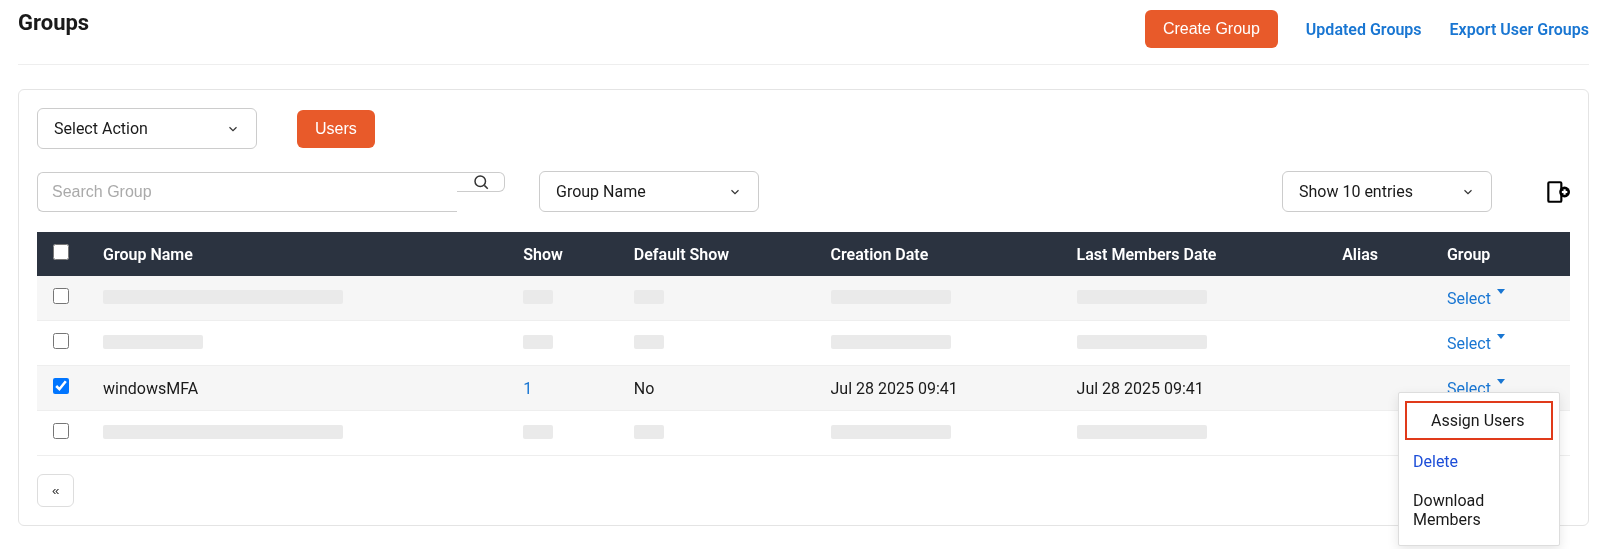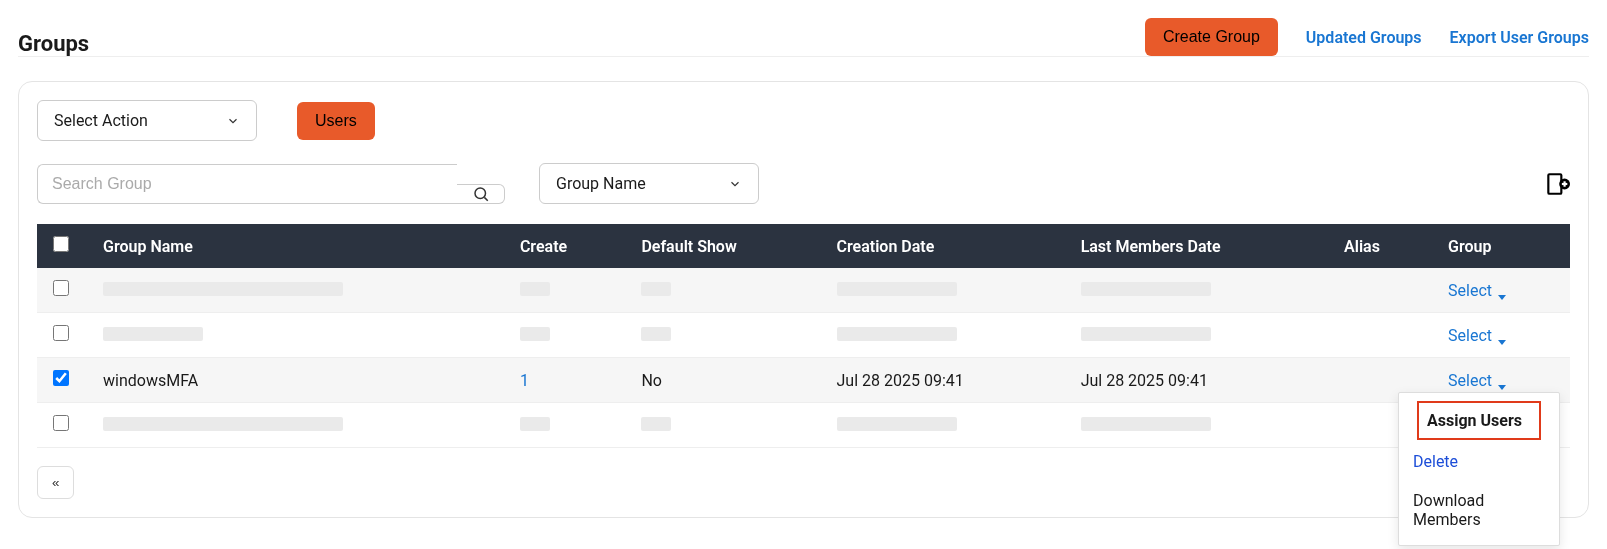--- a/index.html
+++ b/index.html
@@ -5,55 +5,55 @@
   * { box-sizing: border-box; margin: 0; padding: 0; }
   body {
     font-family: -apple-system, BlinkMacSystemFont, "Segoe UI", Roboto, sans-serif;
     background: #fff;
     color: #1a1a1a;
     font-size: 16px;
     padding: 10px 18px;
   }
   .header-row {
     display: flex;
-    align-items: flex-end;
+    align-items: flex-start;
     justify-content: space-between;
+    padding-bottom: 16px;
     border-bottom: 1px solid #eee;
-    margin-top: 8px;
   }
   .page-title {
     font-size: 22px;
     font-weight: 700;
   }
   .header-actions {
     display: flex;
     align-items: center;
     gap: 28px;
   }
   .btn {
     border: none;
     border-radius: 6px;
     padding: 10px 18px;
     font-size: 16px;
     font-weight: 500;
     cursor: pointer;
   }
   .btn-primary {
     background: #e85a2a;
-    color: #000000;
+    color: #ffffff;
   }
   .link {
     color: #1976d2;
     font-weight: 600;
     text-decoration: none;
     cursor: pointer;
   }
   .card {
     border: 1px solid #e4e4e4;
-    border-radius: 14px;
+    border-radius: 6px;
     margin-top: 24px;
     padding: 18px;
     position: relative;
   }
   .toolbar-row {
     display: flex;
     align-items: center;
     gap: 40px;
   }
   .dropdown {
@@ -72,21 +72,21 @@
     fill: none; stroke: #333; stroke-width: 2;
   }
   .filter-row {
     display: flex;
     align-items: center;
     gap: 34px;
     margin-top: 22px;
   }
   .search-wrap {
     display: flex;
-    align-items: flex-end;
+    align-items: flex-start;
   }
   .search-input {
     border: 1px solid #ccc;
     border-right: none;
     border-radius: 6px 0 0 6px;
     padding: 10px 14px;
     font-size: 16px;
     width: 420px;
     outline: none;
   }
@@ -134,21 +134,21 @@
     border-radius: 2px;
     height: 14px;
   }
   input[type=checkbox] {
     width: 16px; height: 16px;
     cursor: pointer;
   }
   .select-action {
     color: #1976d2;
     cursor: pointer;
-    display: inline-flex; align-items: flex-end; gap: 6px;
+    display: inline-flex; align-items: flex-start; gap: 6px;
   }
   .caret-sm {
     width:0;height:0;border-left:4px solid transparent;border-right:4px solid transparent;border-top:5px solid #1976d2;
   }
   .footer-row {
     display: flex;
     justify-content: space-between;
     align-items: center;
     margin-top: 18px;
   }
@@ -172,23 +172,22 @@
     padding: 6px 0;
     z-index: 10;
   }
   .menu-item {
     padding: 10px 14px;
     font-size: 16px;
     cursor: pointer;
   }
   .menu-item.highlight {
     border: 2px solid #e03a1a;
-    margin: 2px 18px;
-    padding: 8px 8px;
-    font-weight: bold;
+    margin: 2px 6px;
+    padding: 8px 24px;
   }
   .menu-item.danger { color: #1d4ed8; }
   .users-link { color:#1976d2; cursor:pointer; }
 </style>
 </head>
 <body>
 
 <div class="header-row">
   <h1 class="page-title">Groups</h1>
   <div class="header-actions">
@@ -220,36 +219,42 @@
           </svg>
       </button>
     </div>
     <div class="dropdown" style="min-width:220px">
       <span>Group Name</span>
       <svg class="chevron" viewBox="0 0 24 24">
           <polyline points="6 9 12 15 18 9"></polyline>
         </svg>
     </div>
     <div class="spacer"></div>
+    <div class="dropdown" style="min-width:210px">
+      <span>Show 10 entries</span>
+      <svg class="chevron" viewBox="0 0 24 24">
+          <polyline points="6 9 12 15 18 9"></polyline>
+        </svg>
+    </div>
     <div class="addcol-btn">
       <svg width="26" height="26" viewBox="0 0 24 24" fill="none" stroke="#000" stroke-width="2">
         <rect x="4" y="3" width="12" height="18" rx="1"></rect>
         <circle cx="19" cy="12" r="5" fill="#000" stroke="none"></circle>
         <line x1="19" y1="9.5" x2="19" y2="14.5" stroke="#fff" stroke-width="2"></line>
         <line x1="16.5" y1="12" x2="21.5" y2="12" stroke="#fff" stroke-width="2"></line>
       </svg>
     </div>
   </div>
 
   <table>
     <thead>
       <tr>
         <th style="width:50px"><input type="checkbox" style=""></th>
         <th>Group Name</th>
-        <th>Create</th>
+        <th>Show</th>
         <th>Default Show</th>
         <th>Creation Date</th>
         <th>Last Members Date</th>
         <th>Alias</th>
         <th>Group</th>
       </tr>
     </thead>
     <tbody>
 
       <tr class="alt">

